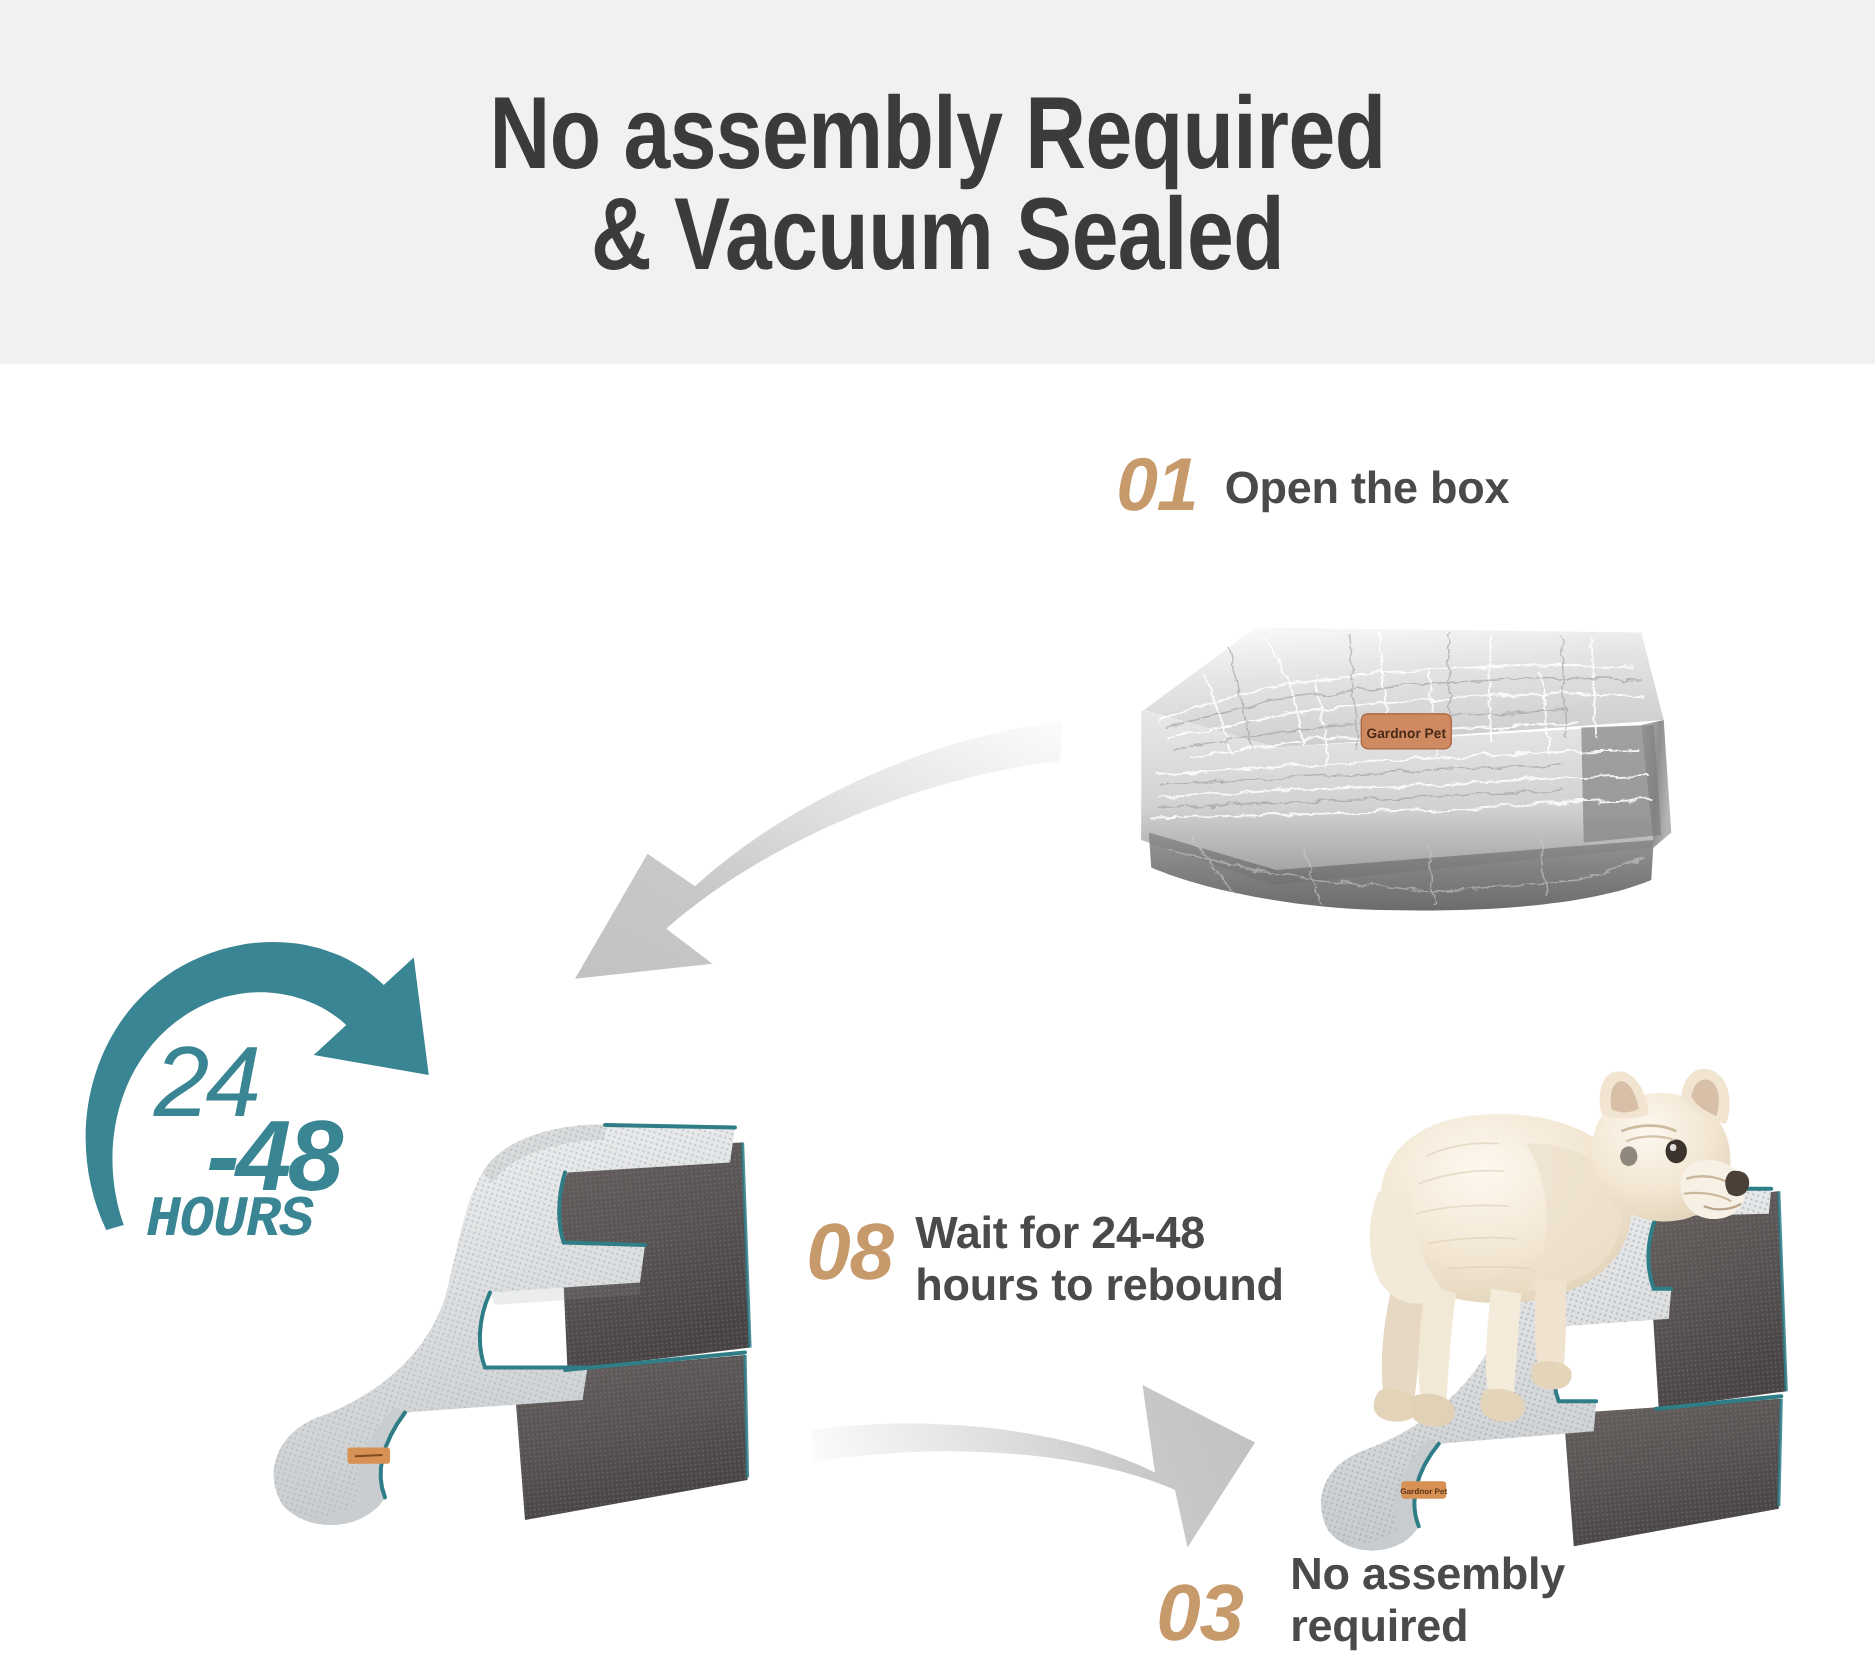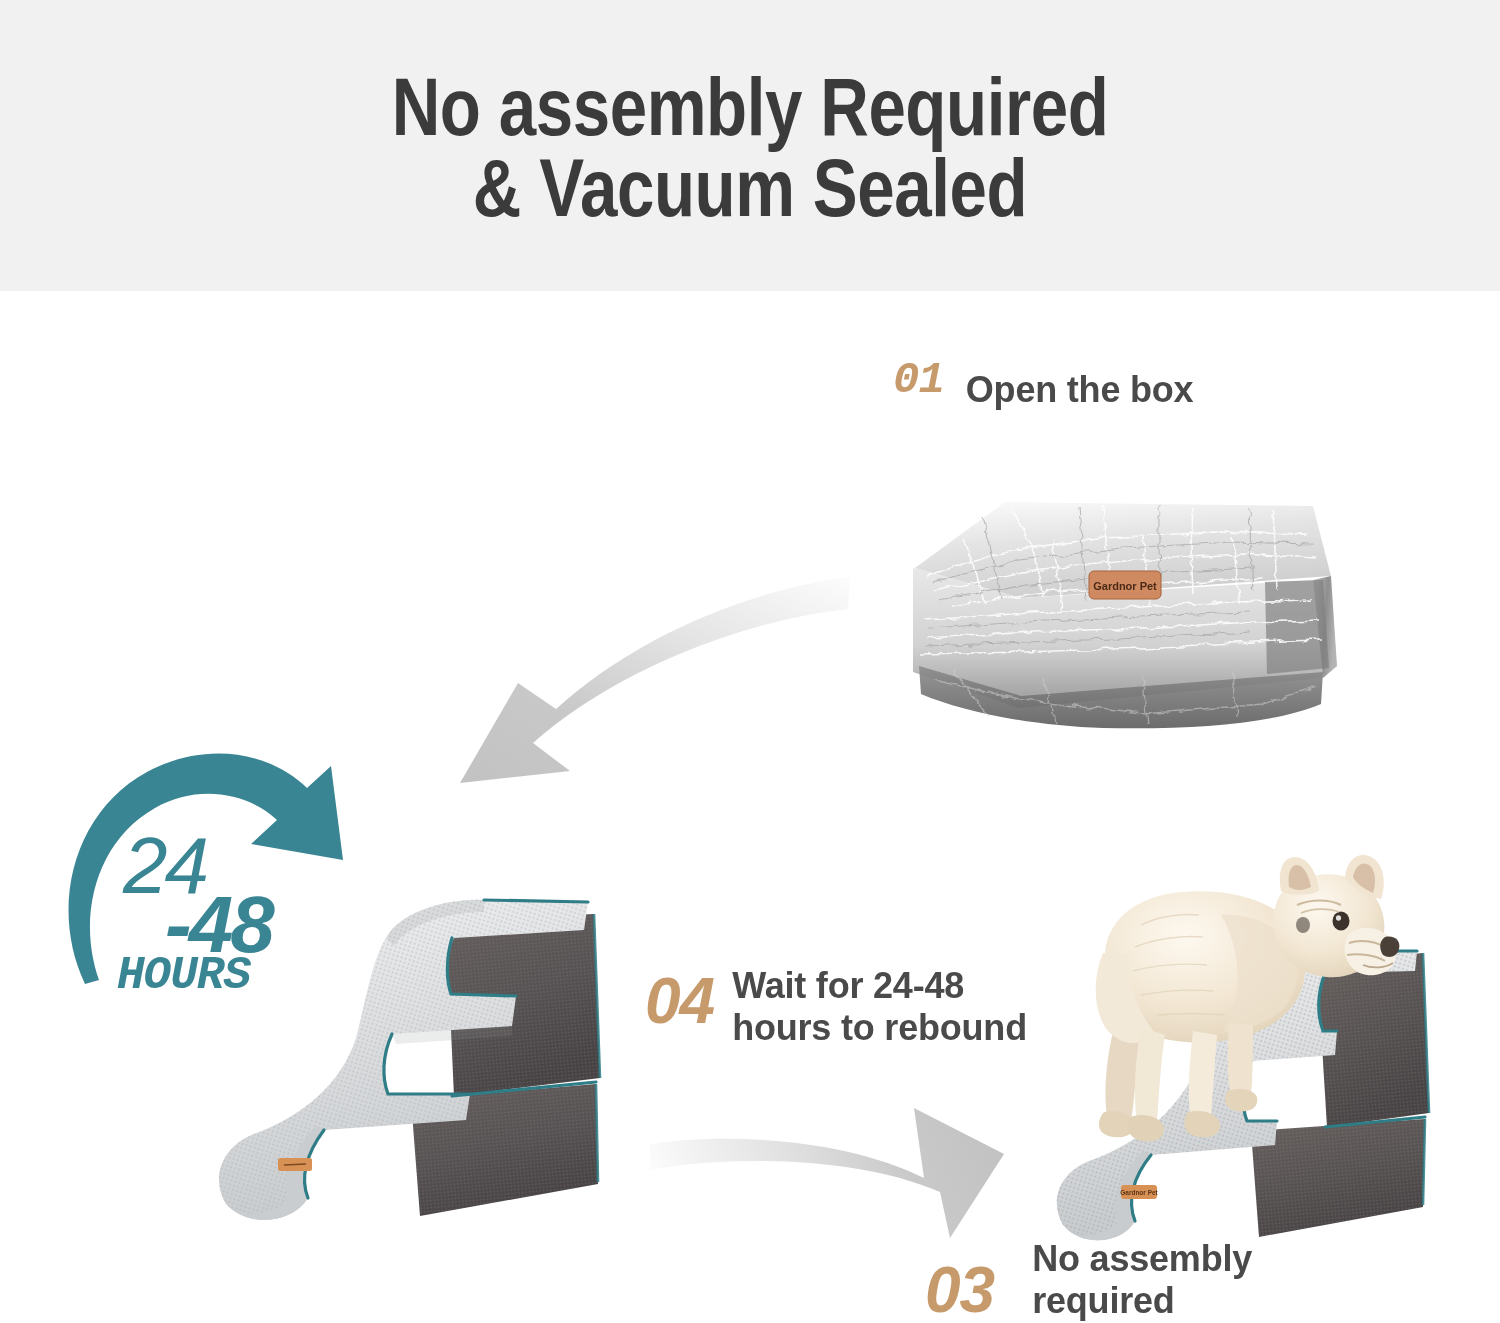--- a/index.html
+++ b/index.html
@@ -41,21 +41,21 @@
   .step-text{
     font-family:"Liberation Sans", sans-serif;
     font-weight:700;
     font-size:36px;line-height:1.17;
     color:#4a4a4a;
     white-space:pre-line;
     letter-spacing:-0.2px;
   }
 
   #step-01{left:893px;top:358px;}
-  #step-01 .step-num{font-size:44px;font-family:Liberation Mono, monospace;}
+  #step-01 .step-num{font-size:60px;}
   #step-01 .step-text{margin-left:22px;margin-top:11px;text-align:center;}
 
   #step-02{left:645px;top:965px;}
   #step-02 .step-num{font-size:64px;margin-top:4px;}
   #step-02 .step-text{margin-left:18px;margin-top:0px;}
 
   #step-03{left:925px;top:1238px;}
   #step-03 .step-num{font-size:64px;margin-top:20px;}
   #step-03 .step-text{margin-left:38px;margin-top:0px;}
 
@@ -492,21 +492,21 @@
         <path d="M90,92 C110,84 136,80 158,82"></path>
         <path d="M88,116 C110,110 138,108 162,110"></path>
         <path d="M96,140 C118,136 144,134 168,136"></path>
         <path d="M112,160 C134,158 158,158 180,160"></path>
       </g>
     </g>
   </svg>
 </div>
 
 <div class="step" id="step-02">
-  <span class="step-num">04</span>
+  <span class="step-num">08</span>
   <span class="step-text">Wait for 24-48
 hours to rebound</span>
 </div>
 
 <div class="step" id="step-03">
   <span class="step-num">03</span>
   <span class="step-text">No assembly
 required</span>
 </div>
 

